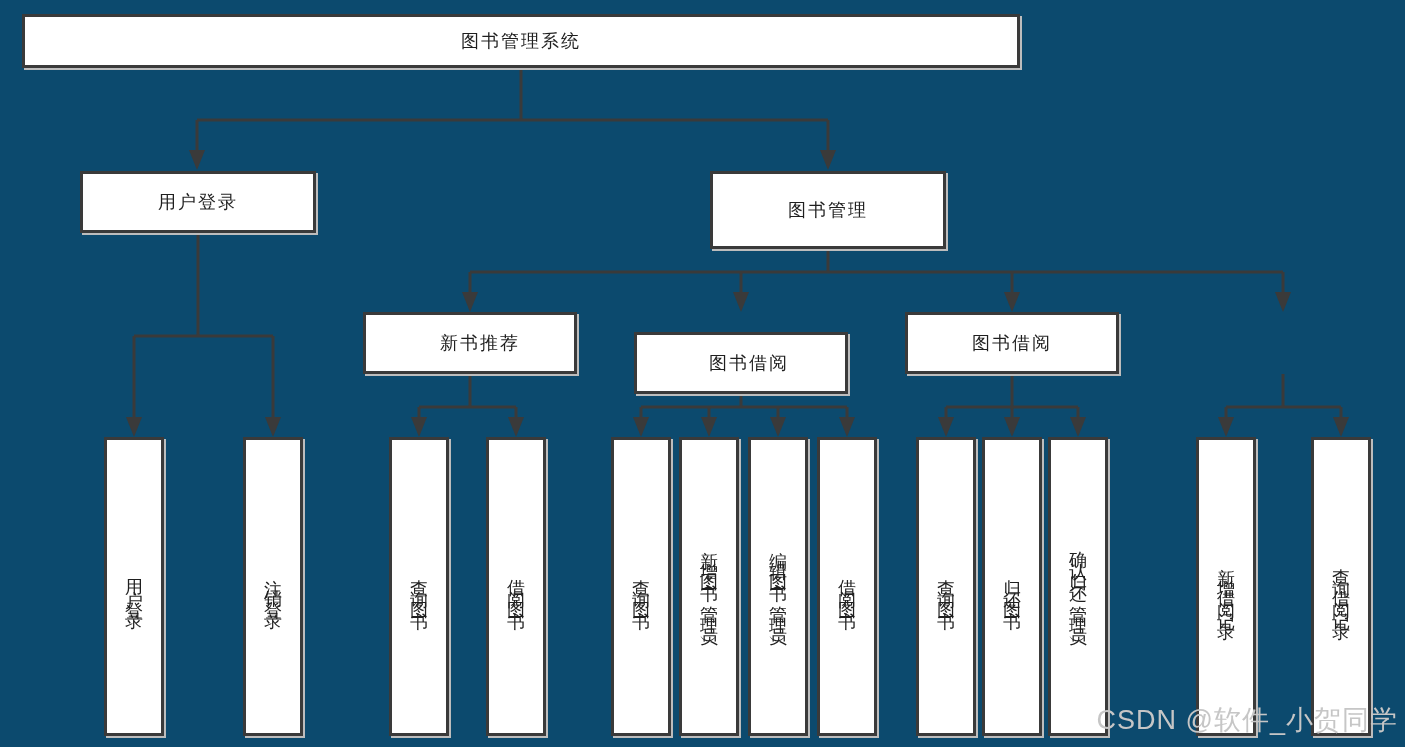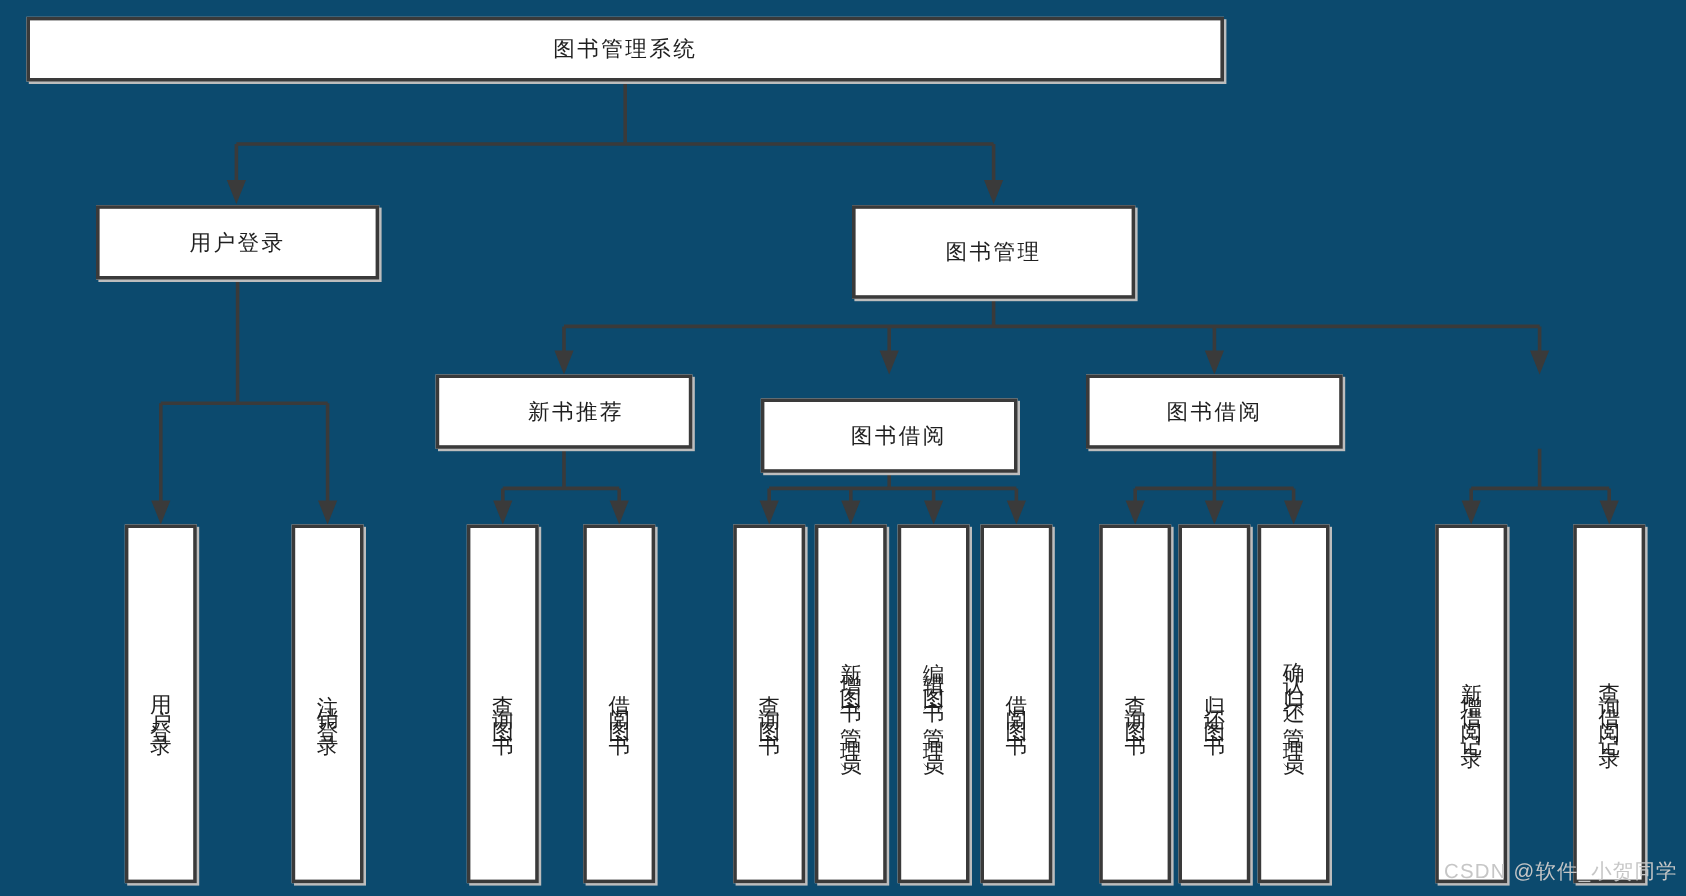--- a/index.html
+++ b/index.html
@@ -37,21 +37,21 @@
     text-orientation: mixed;
     letter-spacing: 11px;
     font-size: 18px;
     line-height: 1;
     white-space: nowrap;
   }
   .watermark {
     position: absolute;
     right: 7px;
     bottom: 9px;
-    font-size: 17px;
+    font-size: 27px;
     color: #c6c6c6;
     letter-spacing: 1px;
     z-index: 3;
     white-space: nowrap;
   }
 </style>
 </head>
 <body>
 
 <div class="canvas">

